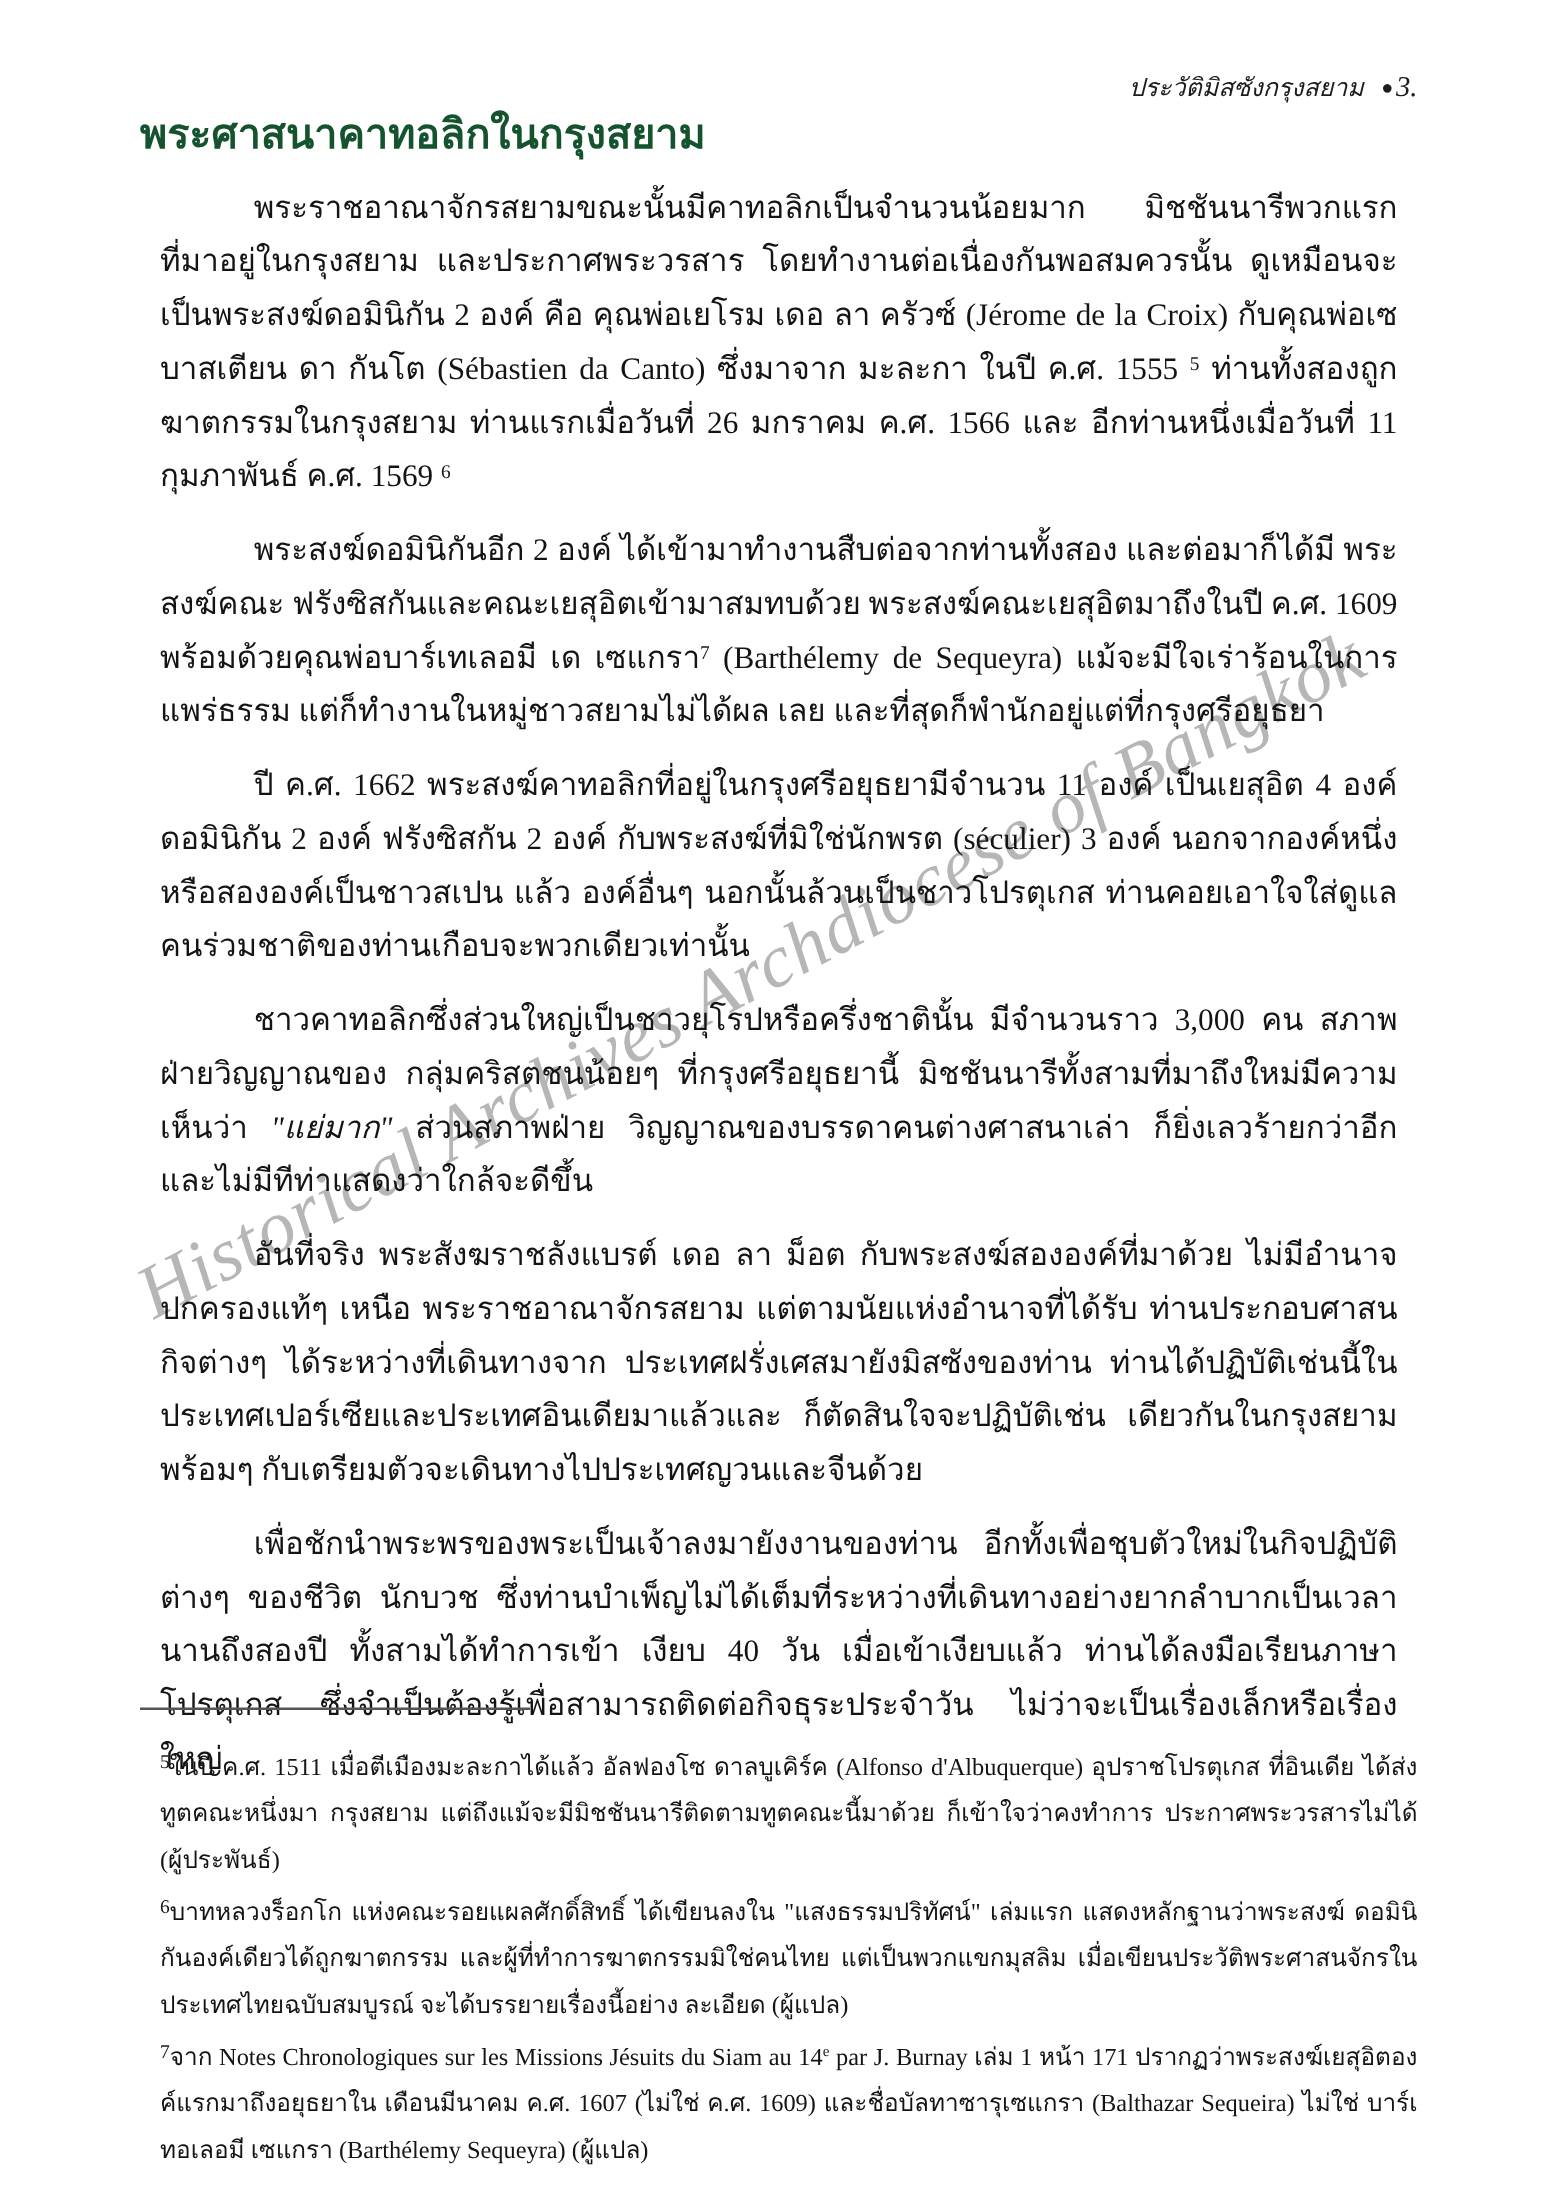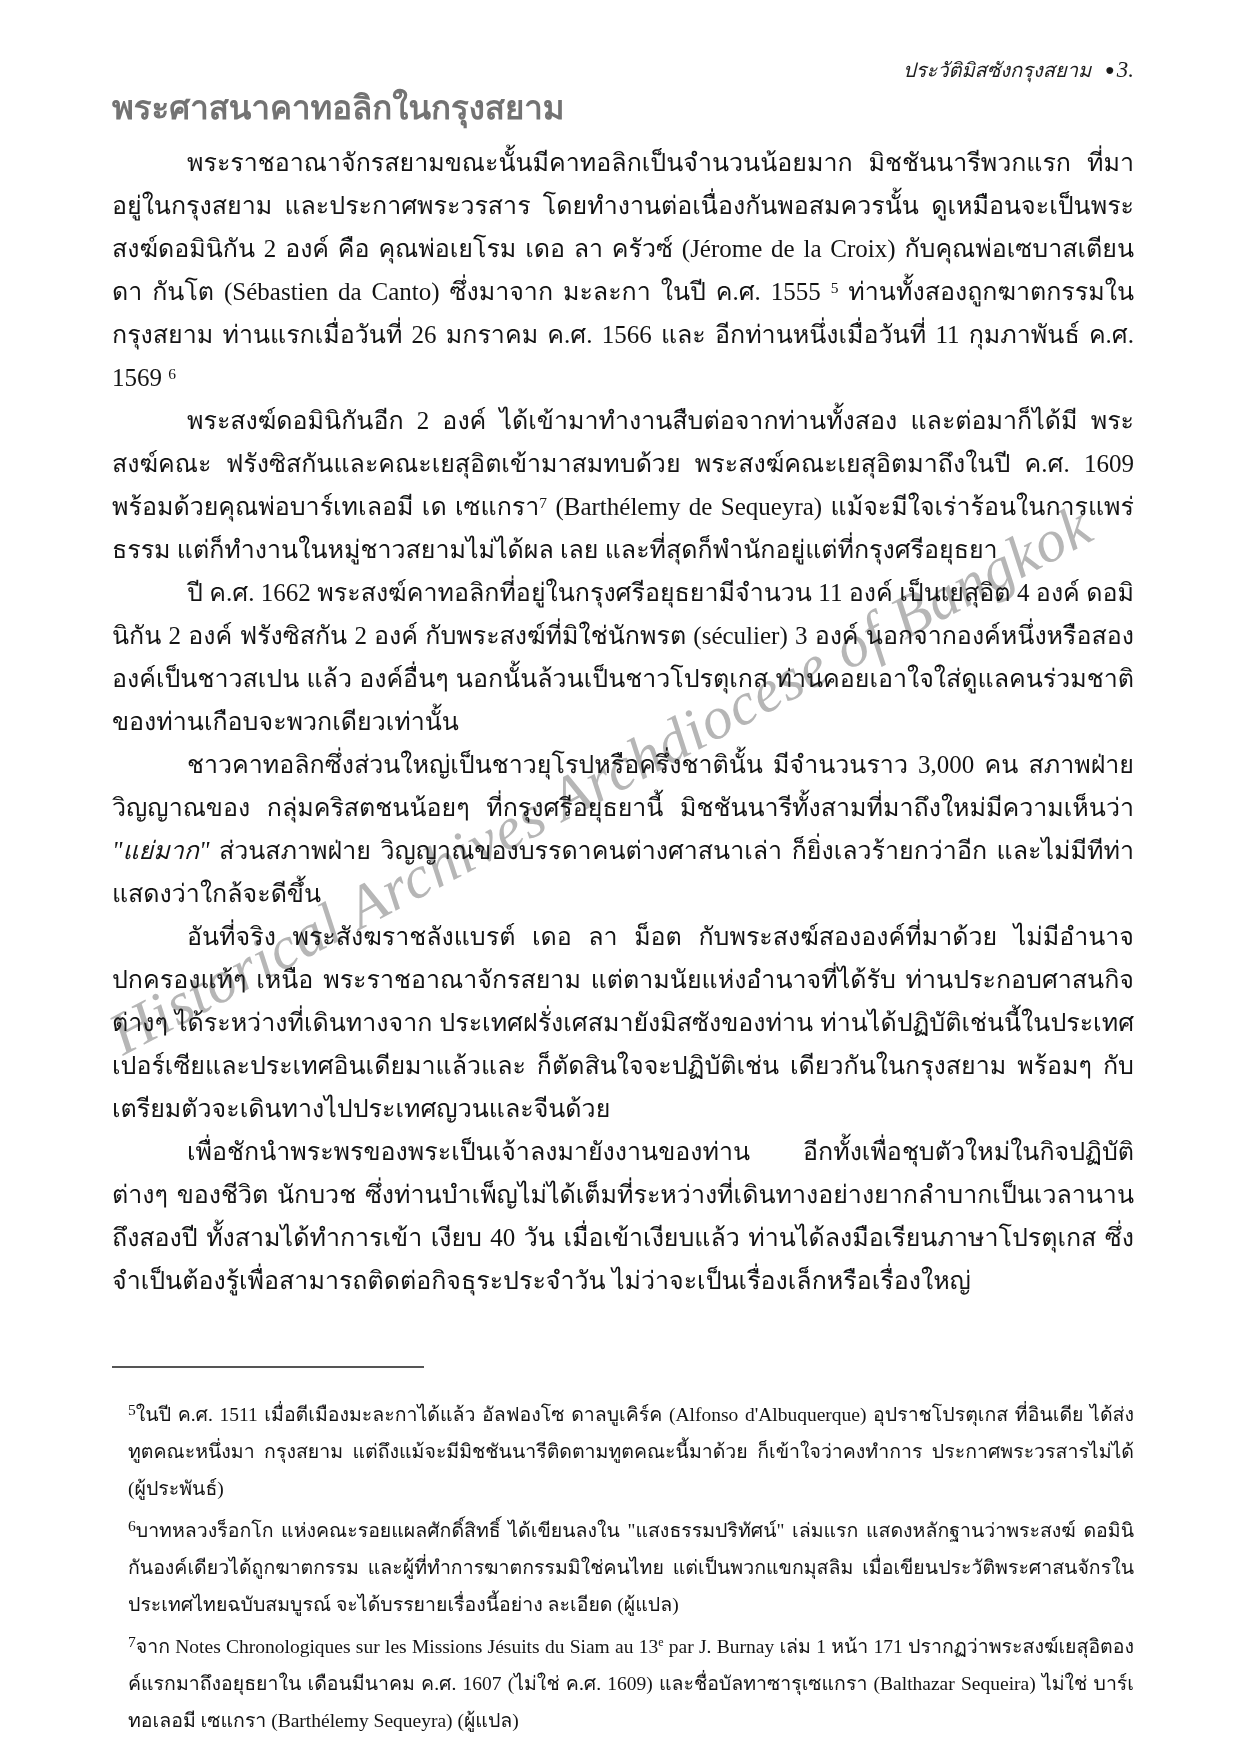--- a/index.html
+++ b/index.html
@@ -14,23 +14,23 @@
   }
   .ph-bullet{font-style:normal;font-size:16px;margin-left:14px;vertical-align:2px}
   .ph-num{font-size:23px;margin-left:2px}
   .watermark{
     position:absolute;left:98px;top:1008px;
     transform:rotate(-28deg);transform-origin:0 0;
     font-style:italic;font-size:60px;letter-spacing:1px;
     white-space:nowrap;z-index:0;color:#b6b6b6;
   }
   .content{position:absolute;left:112px;top:88px;width:1022px;z-index:1}
-  .h{font-size:33px;font-weight:bold;margin:0 0 12px 0;line-height:1.25;color:#737373}
+  .h{font-size:33px;font-weight:bold;margin:0 0 12px 0;line-height:1.25;color:#14532d}
   .h2gap{margin-top:30px}
-  .para{margin:0;font-size:25px;line-height:43px;text-indent:75px;text-align:justify}
+  .para{margin:16px;font-size:25px;line-height:43px;text-indent:75px;text-align:justify}
   sup.fnref{font-size:0.62em;line-height:0;vertical-align:7px}
   .it{font-style:italic}
   .fnarea{position:absolute;left:112px;top:1366px;width:1022px;z-index:1}
   .fnsep{width:312px;border-top:2px solid #555;margin:0 0 28px 0}
   .footnote{margin:0 0 5px 16px;font-size:19.5px;line-height:37px;text-align:justify;text-indent:0}
   .footnote sup.fnmark{font-size:0.8em;line-height:0;vertical-align:6px}
 </style>
 </head>
 <body style="color: rgb(20, 20, 20); background: rgb(255, 255, 255);">
 
@@ -54,17 +54,17 @@
         <p class="para"><span>อันที่จริง พระสังฆราชลังแบรต์ เดอ ลา ม็อต กับพระสงฆ์สององค์ที่มาด้วย ไม่มีอำนาจปกครองแท้ๆ เหนือ พระราชอาณาจักรสยาม   แต่ตามนัยแห่งอำนาจที่ได้รับ   ท่านประกอบศาสนกิจต่างๆ   ได้ระหว่างที่เดินทางจาก ประเทศฝรั่งเศสมายังมิสซังของท่าน       ท่านได้ปฏิบัติเช่นนี้ในประเทศเปอร์เซียและประเทศอินเดียมาแล้วและ ก็ตัดสินใจจะปฏิบัติเช่น เดียวกันในกรุงสยาม พร้อมๆ กับเตรียมตัวจะเดินทางไปประเทศญวนและจีนด้วย</span></p>
         <p class="para"><span>เพื่อชักนำพระพรของพระเป็นเจ้าลงมายังงานของท่าน  อีกทั้งเพื่อชุบตัวใหม่ในกิจปฏิบัติต่างๆ  ของชีวิต นักบวช  ซึ่งท่านบำเพ็ญไม่ได้เต็มที่ระหว่างที่เดินทางอย่างยากลำบากเป็นเวลานานถึงสองปี  ทั้งสามได้ทำการเข้า เงียบ 40 วัน เมื่อเข้าเงียบแล้ว ท่านได้ลงมือเรียนภาษาโปรตุเกส  ซึ่งจำเป็นต้องรู้เพื่อสามารถติดต่อกิจธุระประจำวัน ไม่ว่าจะเป็นเรื่องเล็กหรือเรื่องใหญ่</span></p>
       </div>
   </div>
 
   <div class="fnarea">
     <div class="fnsep" style="border-top-color: rgb(85, 85, 85);"></div>
     <div>
         <p class="footnote"><sup class="fnmark">5</sup><span>ในปี ค.ศ. 1511 เมื่อตีเมืองมะละกาได้แล้ว อัลฟองโซ ดาลบูเคิร์ค (Alfonso d'Albuquerque) อุปราชโปรตุเกส  ที่อินเดีย ได้ส่งทูตคณะหนึ่งมา กรุงสยาม แต่ถึงแม้จะมีมิชชันนารีติดตามทูตคณะนี้มาด้วย ก็เข้าใจว่าคงทำการ ประกาศพระวรสารไม่ได้ (ผู้ประพันธ์)</span></p>
         <p class="footnote"><sup class="fnmark">6</sup><span>บาทหลวงร็อกโก แห่งคณะรอยแผลศักดิ์สิทธิ์ ได้เขียนลงใน "แสงธรรมปริทัศน์" เล่มแรก แสดงหลักฐานว่าพระสงฆ์ ดอมินิกันองค์เดียวได้ถูกฆาตกรรม และผู้ที่ทำการฆาตกรรมมิใช่คนไทย   แต่เป็นพวกแขกมุสลิม   เมื่อเขียนประวัติพระศาสนจักรในประเทศไทยฉบับสมบูรณ์    จะได้บรรยายเรื่องนี้อย่าง ละเอียด (ผู้แปล)</span></p>
-        <p class="footnote"><sup class="fnmark">7</sup><span>จาก Notes Chronologiques sur les Missions Jésuits du Siam au 13</span><sup class="fnref">e</sup><span> par J. Burnay  เล่ม 1 หน้า 171 ปรากฏว่าพระสงฆ์เยสุอิตองค์แรกมาถึงอยุธยาใน เดือนมีนาคม ค.ศ. 1607 (ไม่ใช่ ค.ศ. 1609) และชื่อบัลทาซารุเซแกรา (Balthazar Sequeira) ไม่ใช่ บาร์เทอเลอมี เซแกรา (Barthélemy Sequeyra) (ผู้แปล)</span></p>
+        <p class="footnote"><sup class="fnmark">7</sup><span>จาก Notes Chronologiques sur les Missions Jésuits du Siam au 14</span><sup class="fnref">e</sup><span> par J. Burnay  เล่ม 1 หน้า 171 ปรากฏว่าพระสงฆ์เยสุอิตองค์แรกมาถึงอยุธยาใน เดือนมีนาคม ค.ศ. 1607 (ไม่ใช่ ค.ศ. 1609) และชื่อบัลทาซารุเซแกรา (Balthazar Sequeira) ไม่ใช่ บาร์เทอเลอมี เซแกรา (Barthélemy Sequeyra) (ผู้แปล)</span></p>
       </div>
   </div>
 
 </div>
 
 </body></html>

